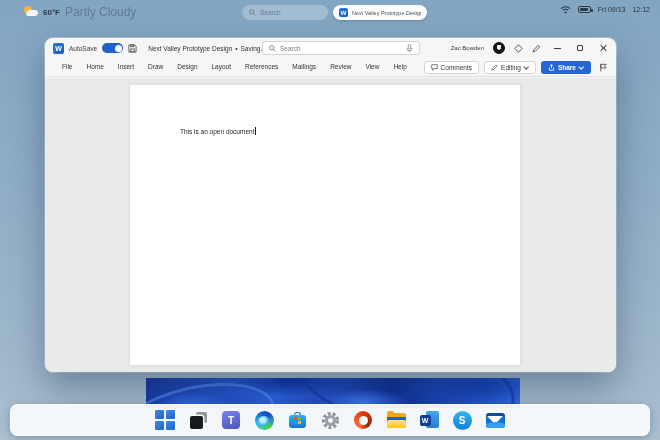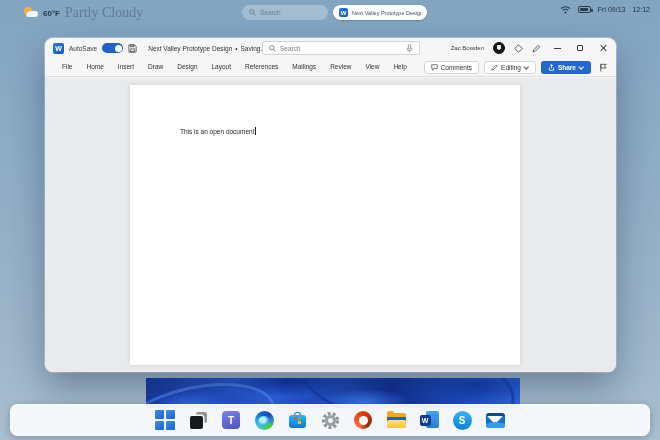--- a/index.html
+++ b/index.html
@@ -9,21 +9,21 @@
     position:relative;
     background:linear-gradient(180deg,#82a5c2 0%,#8fadc6 40%,#9cb6ca 75%,#aabfd0 100%);
   }
   
   .topbar { position:absolute; left:0; top:0; right:0; height:26px; }
   .weather { position:absolute; left:24px; top:5px; display:flex; align-items:center; gap:5px; }
   .wicon { position:relative; width:14px; height:12px; }
   .wicon .sun { position:absolute; left:0; top:0; width:8px; height:8px; border-radius:50%; background:#f6b23c; }
   .wicon .cloud { position:absolute; left:3px; top:4px; width:11px; height:6px; border-radius:6px; background:#f4f6f8; box-shadow:-2px 1px 0 -1px #e7ebef; }
   .wtemp { font-size:8px; font-weight:bold; color:#28394a; }
-  .wcond { font-size:14px; color:#3b5169; opacity:.5;font-family:Liberation Serif, serif; }
+  .wcond { font-size:12px; color:#3b5169; opacity:.5; }
   .top-center { position:absolute; left:242px; top:5px; display:flex; gap:5px; align-items:center; }
   .search-pill { width:86px; height:15px; border-radius:8px; background:rgba(255,255,255,.26);
     display:flex; align-items:center; gap:4px; padding:0 7px; }
   .search-pill .ph { font-size:6.5px; color:#2f455c; opacity:.55; white-space:nowrap; }
   .app-pill { width:94px; height:15px; border-radius:8px; background:#fdfdfd; box-shadow:0 1px 2px rgba(30,50,80,.25);
     display:flex; align-items:center; gap:4px; padding:0 6px; }
   .mini-word { width:9px; height:9px; border-radius:2px; background:linear-gradient(135deg,#2b7cd3,#185abd);
     color:#fff; font-size:6px; font-weight:bold; display:flex; align-items:center; justify-content:center; flex:0 0 auto; }
   .app-pill .lbl { font-size:5.5px; color:#45525f; white-space:nowrap; overflow:hidden; }
   .tray { position:absolute; right:10px; top:5px; display:flex; align-items:center; gap:7px; }

